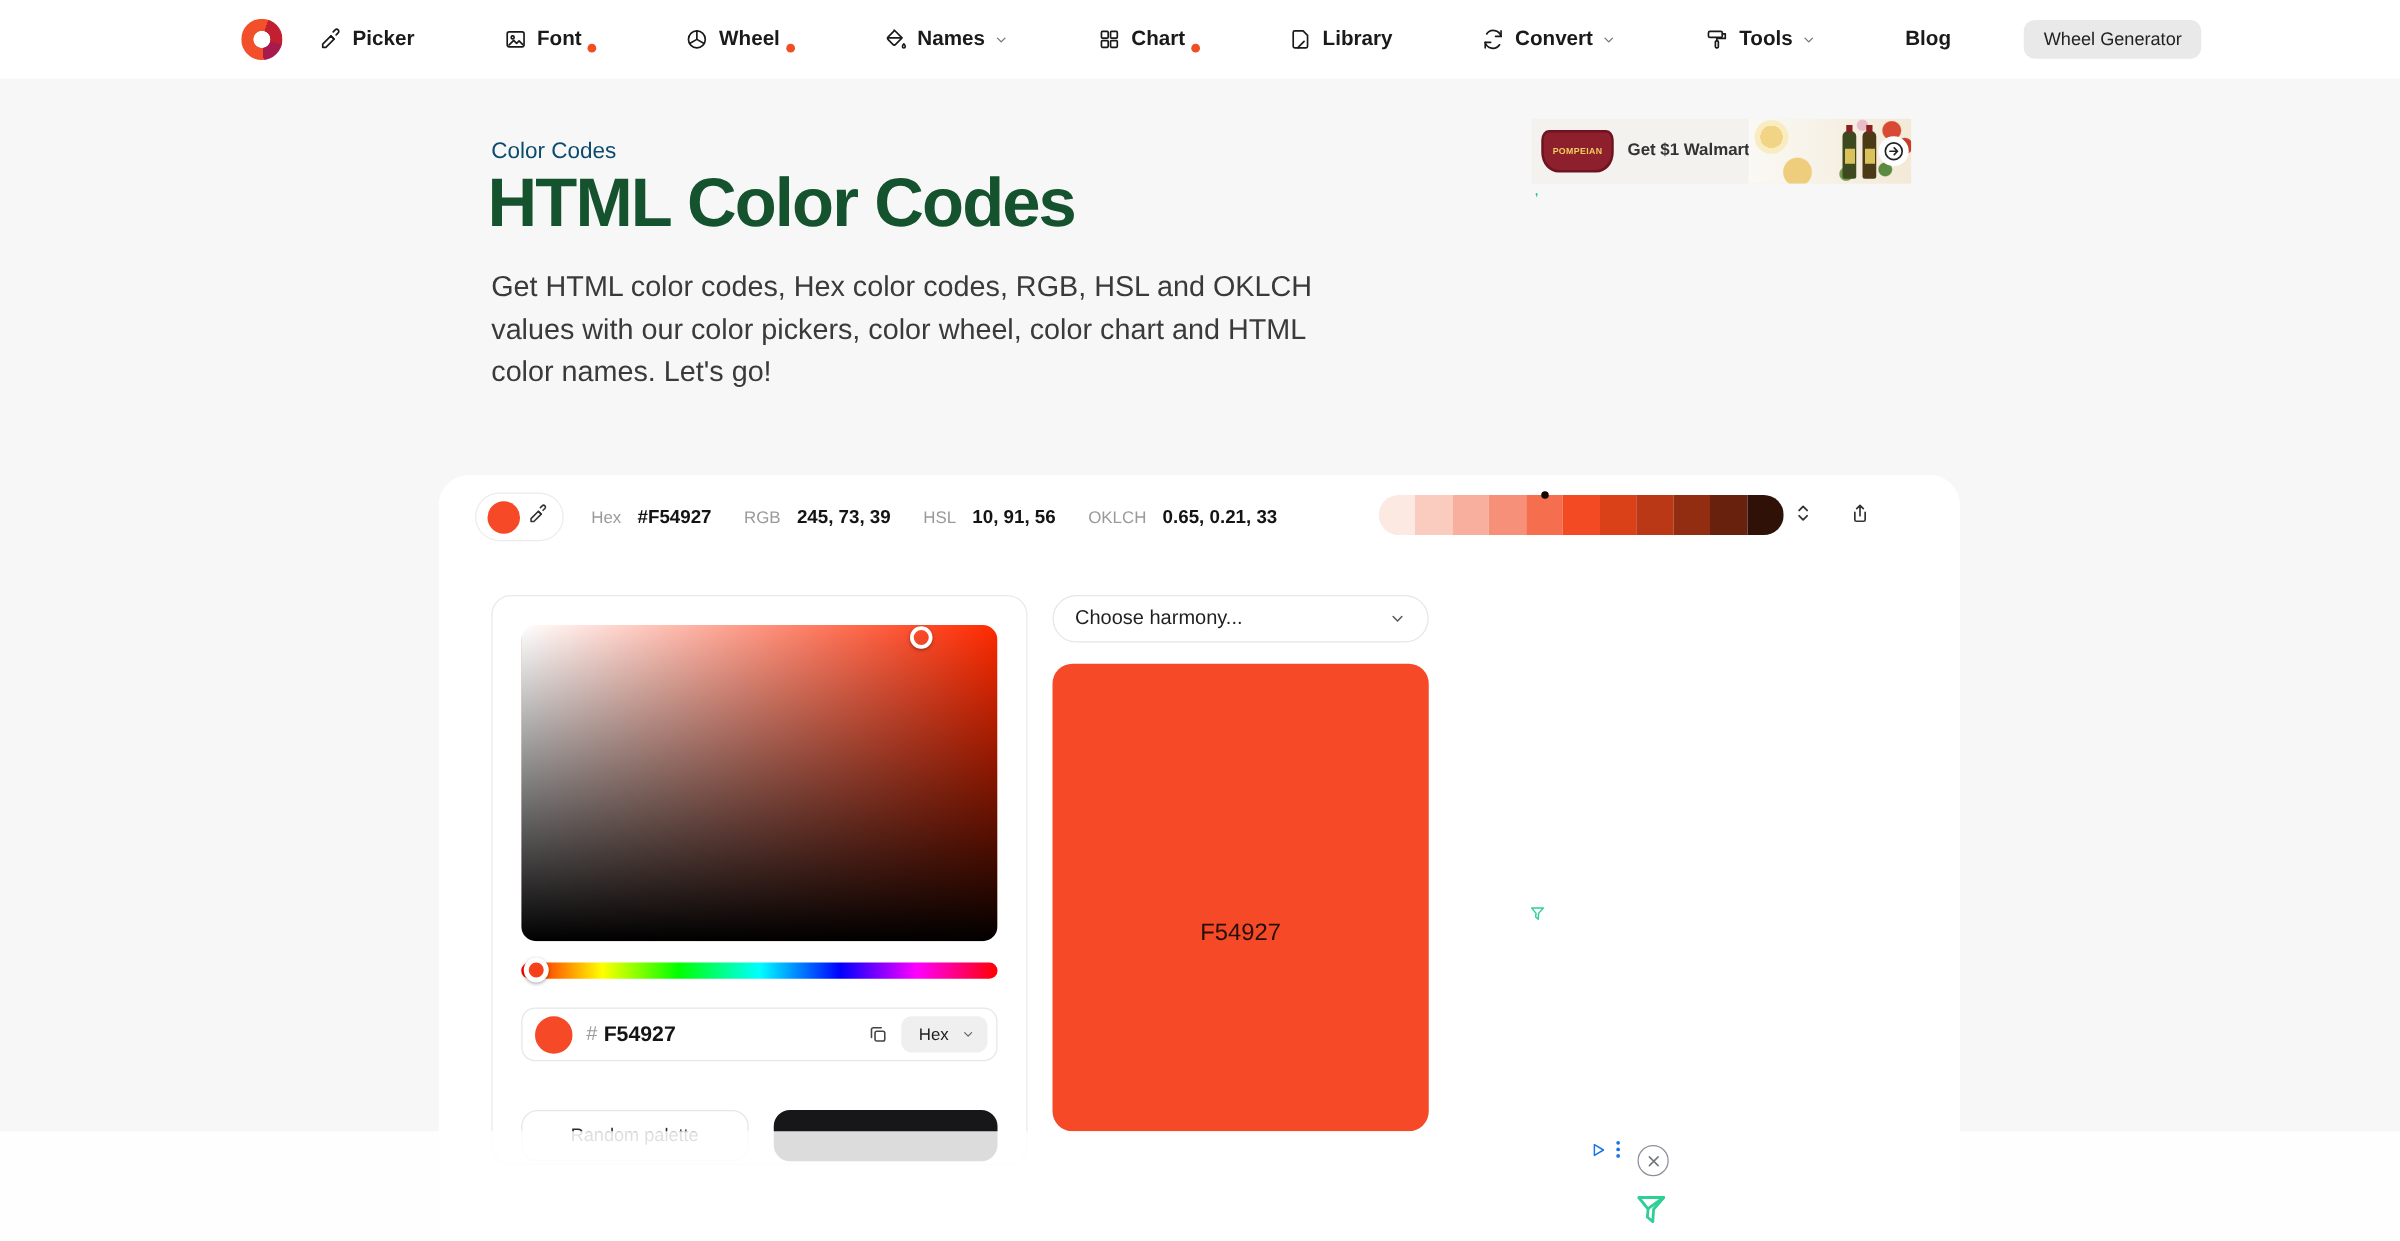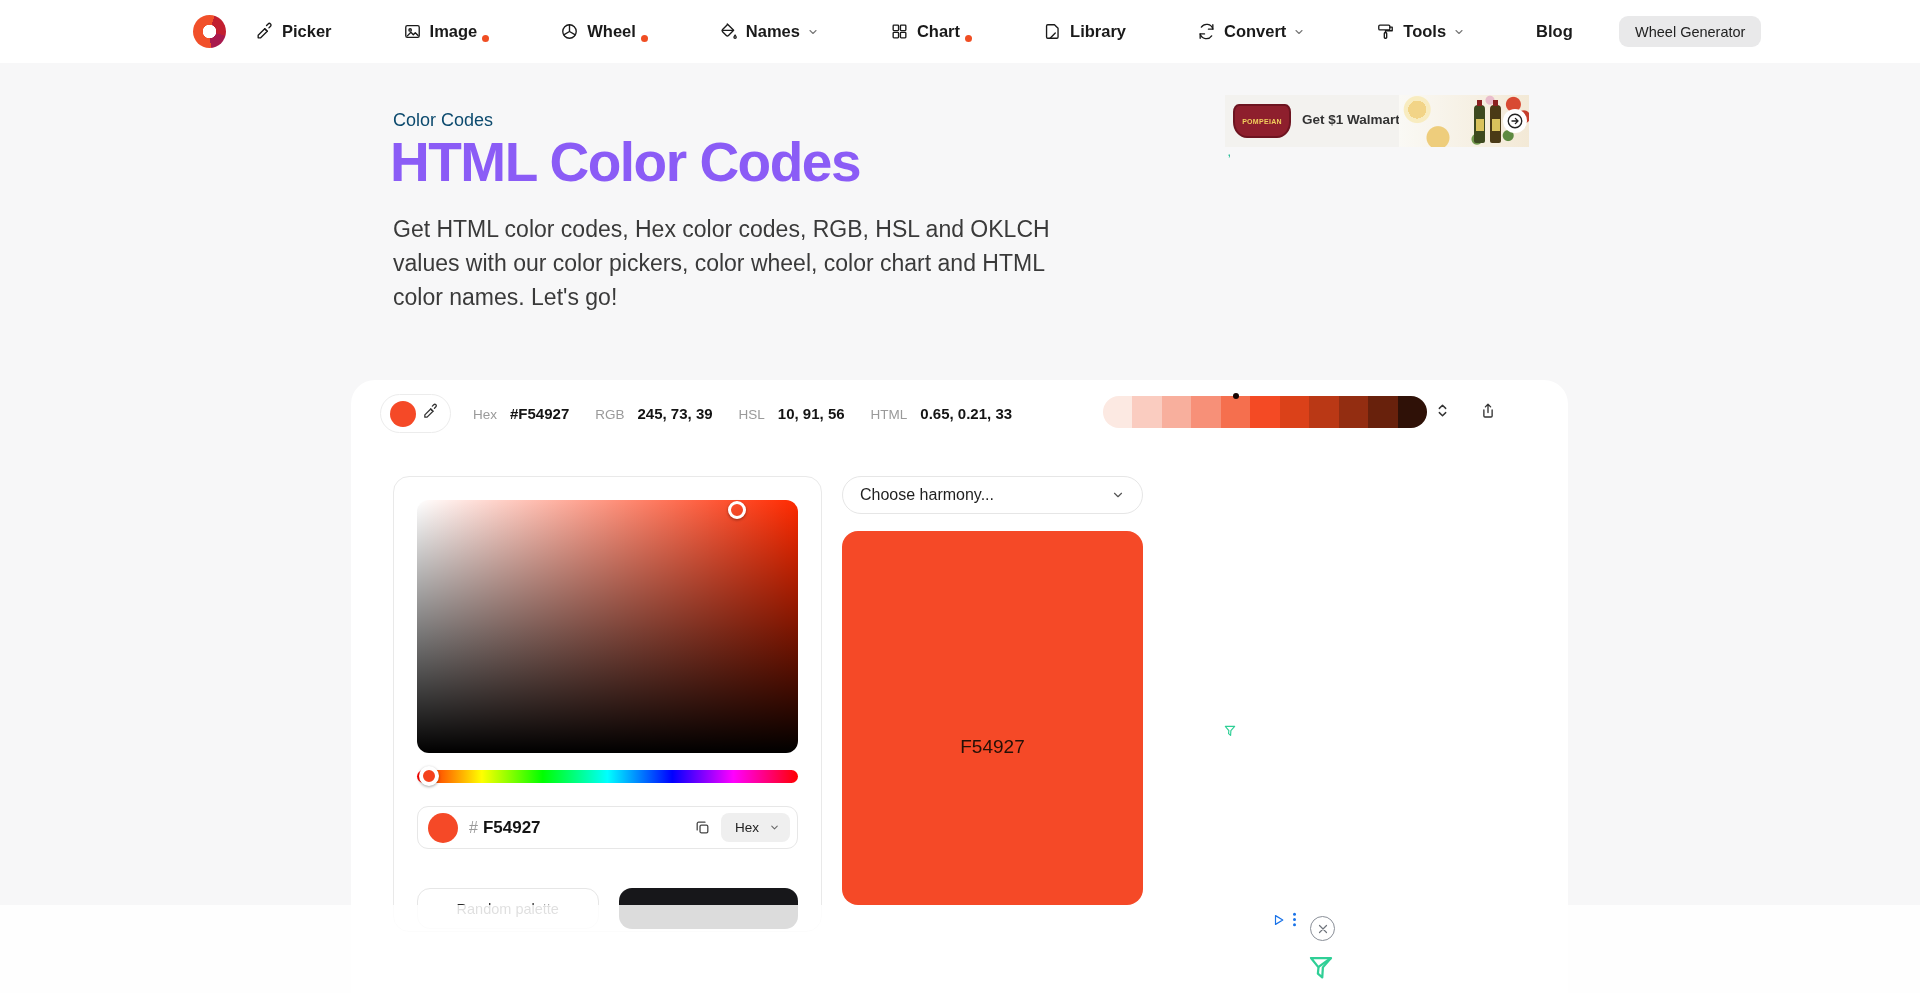--- a/index.html
+++ b/index.html
@@ -17,21 +17,21 @@
   .nav-item { display:flex; align-items:center; gap:8px; font-size:16.5px; font-weight:700; cursor:pointer; }
   .nav-item svg { display:block; }
   .dot { width:7px; height:7px; border-radius:50%; background:#f04e23; align-self:flex-start; margin:14px 0 0 -3px; }
   .chev { color:#777; margin-left:-1px; }
   .font-gen { position:absolute; left:1619px; top:16px; height:31px; padding:0 16px; background:#e9e9ea;
     border:none; border-radius:9px; font-size:14.5px; font-weight:500; color:#222; display:flex; align-items:center; cursor:pointer;
     font-family:"Liberation Sans", sans-serif;}
 
   
   .breadcrumb { position:absolute; left:393px; top:110px; font-size:18px; color:#0c4a6e; }
-  .page-title { position:absolute; left:390px; top:130px; font-size:55px; font-weight:800; letter-spacing:-1.5px; color:#8b5cf6; }
+  .page-title { position:absolute; left:390px; top:130px; font-size:55px; font-weight:800; letter-spacing:-1.5px; color:#14532d; }
   .page-desc { position:absolute; left:393px; top:212px; width:672px; font-size:23px; line-height:34px; color:#3a3a3a; }
 
   
   .ad-banner { position:absolute; left:1225px; top:95px; width:304px; height:52px; background:#f3f2ef;
     overflow:hidden; display:flex; align-items:center; }
   .pompeian { position:absolute; left:8px; top:9px; width:58px; height:34px; background:#8e1f2d;
     border-radius:6px 6px 14px 14px / 8px 8px 16px 16px; display:flex; align-items:center; justify-content:center;
     border:2px solid #6d1420; }
   .pompeian span { color:#f2cf5d; font-size:7px; font-weight:700; letter-spacing:.3px; }
   .ad-text { position:absolute; left:77px; top:17px; font-size:13.5px; font-weight:700; color:#333; white-space:nowrap; }
@@ -136,21 +136,21 @@
     </div>
 
     <div class="nav-item">
       <span>
           <svg width="19" height="19" viewBox="0 0 24 24" fill="none" stroke="#1a1a1a" stroke-width="1.7" stroke-linecap="round" stroke-linejoin="round">
             <rect x="3.5" y="4.5" width="17" height="15" rx="2"></rect>
             <circle cx="9" cy="10" r="1.5"></circle>
             <path d="M5.5 17.5l4.5-4.5 3 3 2.5-2.5 3.5 3.5"></path>
           </svg>
         </span>
-      <span>Image</span>
+      <span>Font</span>
       <span class="dot"></span>
     </div>
 
     <div class="nav-item">
       <span>
           <svg width="19" height="19" viewBox="0 0 24 24" fill="none" stroke="#1a1a1a" stroke-width="1.7" stroke-linecap="round" stroke-linejoin="round">
             <circle cx="12" cy="12" r="8.5"></circle>
             <path d="M12 12V3.5M12 12l7.3 4.2M12 12l-7.3 4.2"></path>
           </svg>
         </span>
@@ -276,21 +276,21 @@
     </div>
     <div class="ro-pair">
       <span class="ro-label">RGB</span>
       <span class="ro-value">245, 73, 39</span>
     </div>
     <div class="ro-pair">
       <span class="ro-label">HSL</span>
       <span class="ro-value">10, 91, 56</span>
     </div>
     <div class="ro-pair">
-      <span class="ro-label">HTML</span>
+      <span class="ro-label">OKLCH</span>
       <span class="ro-value">0.65, 0.21, 33</span>
     </div>
   </div>
 
   <div class="palette-strip" id="palette-strip">
       <div class="seg" style="background: rgb(252, 233, 226);"></div>
       <div class="seg" style="background: rgb(250, 204, 192);"></div>
       <div class="seg" style="background: rgb(248, 175, 157);"></div>
       <div class="seg" style="background: rgb(247, 144, 120);"></div>
       <div class="seg" style="background: rgb(245, 111, 78);"></div>

